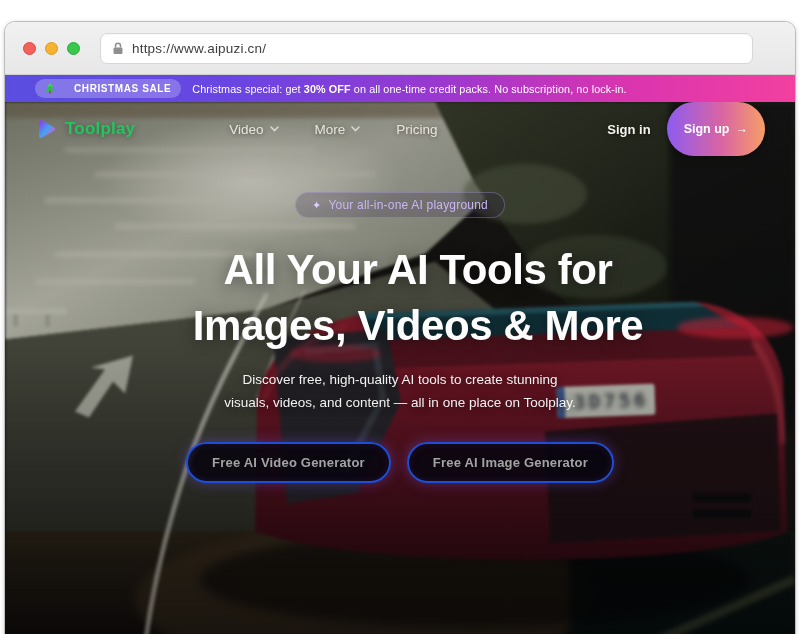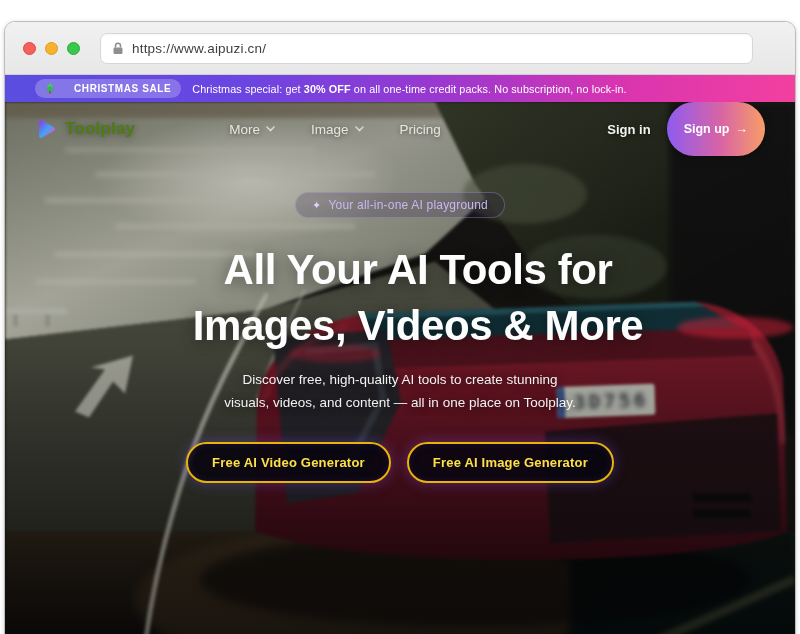--- a/index.html
+++ b/index.html
@@ -26,38 +26,38 @@
   .pill-pay b{color:#fff;margin-left:3px;}
   .promo-msg{color:#fff;font-size:10.8px;margin-left:11px;letter-spacing:.1px;}
   .promo-msg b{font-weight:700;}
   
   .hero{position:relative;height:544px;background:#14120f;overflow:hidden;}
   .photo{position:absolute;inset:0;width:100%;height:100%;filter:blur(1.4px);}
   .shade{position:absolute;inset:0;background:linear-gradient(180deg,rgba(24,22,26,.30),rgba(12,10,14,.16) 45%,rgba(6,5,8,.42));}
   
   .nav{position:relative;z-index:3;height:54px;display:flex;align-items:center;padding:0 30px;}
   .brand{display:flex;align-items:center;gap:8px;}
-  .brand-name{color:#4d7c0f;font-size:17px;font-weight:800;letter-spacing:.2px;text-shadow:0 1px 6px rgba(0,0,0,.4);}
+  .brand-name{color:#22c55e;font-size:17px;font-weight:800;letter-spacing:.2px;text-shadow:0 1px 6px rgba(0,0,0,.4);}
   .links{display:flex;gap:36px;margin-left:94px;}
   .nav-link{display:flex;align-items:center;gap:6px;color:#e8e5df;font-size:13.5px;cursor:pointer;text-shadow:0 1px 5px rgba(0,0,0,.45);}
   .nav-right{margin-left:auto;display:flex;align-items:center;gap:16px;}
   .signin{color:#f4f2ee;font-size:13px;font-weight:600;cursor:pointer;text-shadow:0 1px 5px rgba(0,0,0,.5);}
   .signup{display:flex;align-items:center;gap:6px;padding:20px 17px;border-radius:999px;cursor:pointer;
     background:linear-gradient(90deg,#8d5cf0 0%,#d964a4 55%,#f79e68 100%);color:#fff;font-size:12.5px;font-weight:700;
     box-shadow:0 2px 10px rgba(0,0,0,.3);}
   
   .copy{position:relative;z-index:3;text-align:center;margin-top:36px;}
   .tagline{display:inline-flex;align-items:center;gap:7px;padding:5px 16px;border-radius:999px;
     border:1px solid rgba(195,175,255,.30);background:rgba(35,25,65,.22);color:#c9b6f3;font-size:12px;letter-spacing:.2px;}
   .tagline .spark{font-size:11px;color:#ddd2ff;}
   h1{margin:24px 0 0;font-size:42px;line-height:1.33;font-weight:800;color:#fdfdfd;letter-spacing:-.4px;
     text-shadow:0 2px 16px rgba(0,0,0,.45);padding-left:36px;}
   .desc{margin:14px auto 0;font-size:13.5px;line-height:1.75;color:rgba(255,255,255,.94);text-shadow:0 1px 8px rgba(0,0,0,.55);}
   .cta-row{margin-top:27px;display:flex;justify-content:center;gap:16px;}
-  .cta{padding:11px 24px;border-radius:999px;background:rgba(9,6,16,.90);border:2px solid #eab308;color:#fde047;
+  .cta{padding:11px 24px;border-radius:999px;background:rgba(9,6,16,.90);border:2px solid #1d4ed8;color:#a3a3a3;
     font-size:13px;font-weight:700;letter-spacing:.2px;cursor:pointer;
     box-shadow:0 0 14px rgba(127,87,240,.38), inset 0 0 8px rgba(90,60,180,.18);}
   .icon{display:inline-flex;align-items:center;justify-content:center;}
 </style>
 </head>
 <body>
 
 <div class="browser-window">
 
   <div class="chrome">
@@ -212,29 +212,29 @@
                   <stop offset="1" stop-color="#e84fd9"></stop>
             </linearGradient>
               </defs>
             <path d="M6 4 L18 11 L6 18 Z" fill="url(#logoG)" stroke="url(#logoG)" stroke-width="4" stroke-linejoin="round"></path>
           </svg>
         </span>
         <span class="brand-name">Toolplay</span>
       </div>
       <div class="links">
         <span class="nav-link">
-          <span>More</span>
+          <span>Video</span>
           <span class="icon">
             <svg width="9" height="6" viewBox="0 0 9 6">
                 <path d="M1 1 L4.5 4.5 L8 1" fill="none" stroke="#d8d5cf" stroke-width="1.6" stroke-linecap="round"></path>
               </svg>
           </span>
         </span>
         <span class="nav-link">
-          <span>Image</span>
+          <span>More</span>
           <span class="icon">
             <svg width="9" height="6" viewBox="0 0 9 6">
                 <path d="M1 1 L4.5 4.5 L8 1" fill="none" stroke="#d8d5cf" stroke-width="1.6" stroke-linecap="round"></path>
               </svg>
           </span>
         </span>
         <span class="nav-link">
           <span>Pricing</span>
         </span>
       </div>

